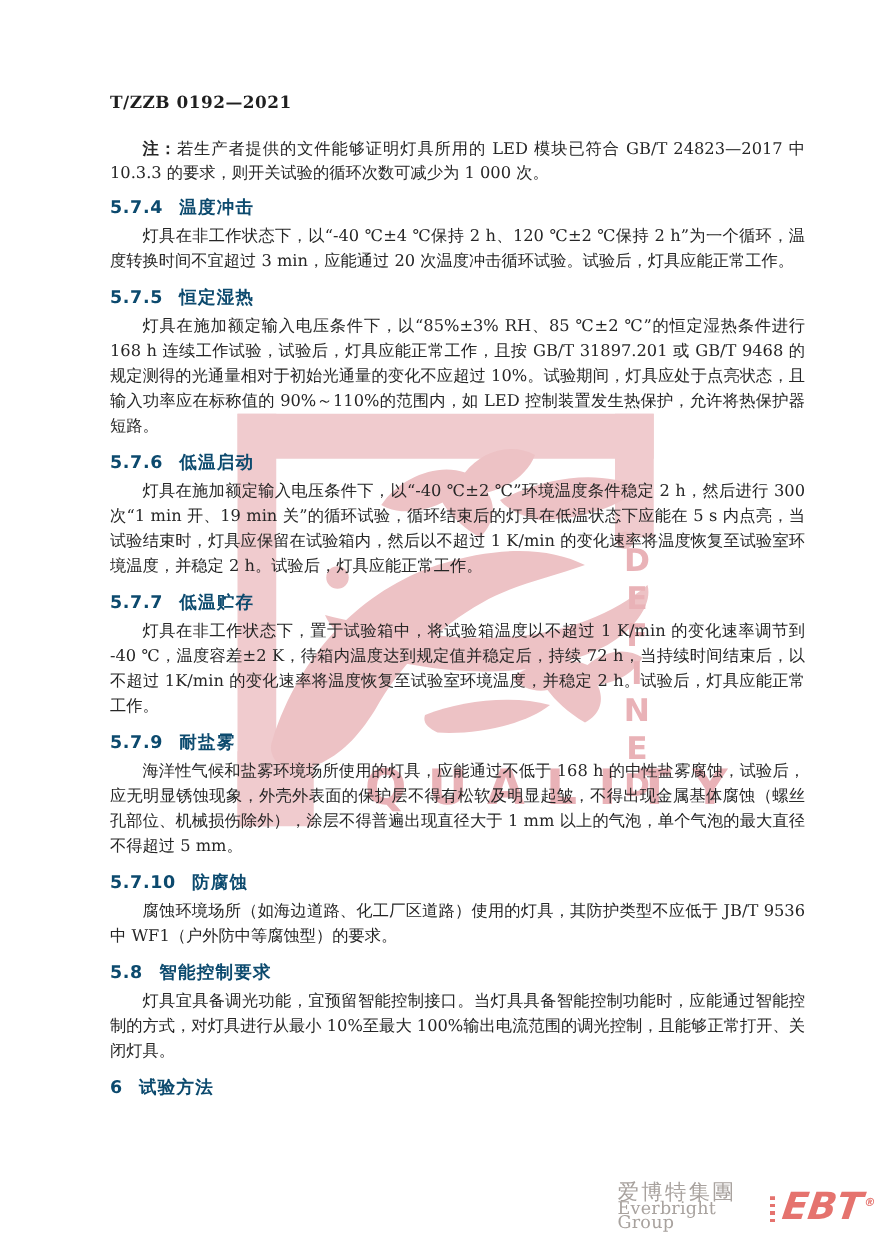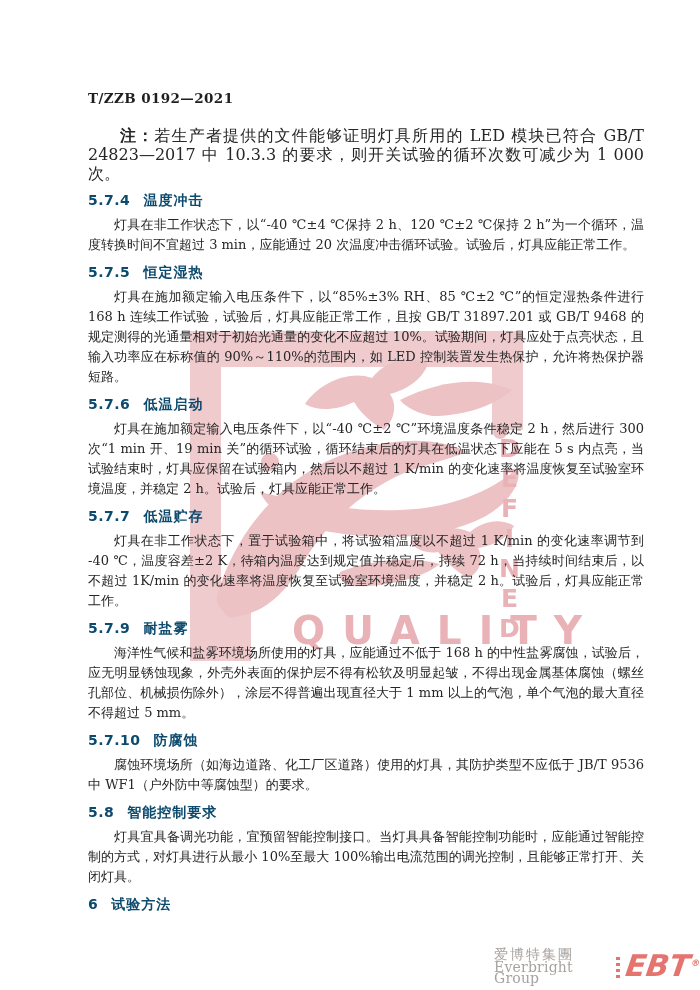--- a/index.html
+++ b/index.html
@@ -23,42 +23,42 @@
     font:bold 25px "DejaVu Sans","Liberation Sans",sans-serif;
     color:var(--watermark-letters,#e9b2b7); letter-spacing:1px;
   }
   .wm-horizontal {
     position:absolute; left:248px; top:608px;
     font:bold 39px "DejaVu Sans","Liberation Sans",sans-serif;
     color:var(--watermark-letters,#e9b2b7); letter-spacing:17px; white-space:nowrap;margin-left:44px;
   }
 
   
-  .content { position:relative; z-index:1; padding:74px 56px 0 88px;margin-top:16px; }
+  .content { position:relative; z-index:1; padding:74px 56px 0 88px; }
   .doc-code { font-size:13.5px; font-weight:600; letter-spacing:0.4px; color:#1f1f1f; }
   .note {
-    margin:20px 0 0 0; font-size:16px; line-height:19px;
+    margin:20px 0 0 0; font-size:13px; line-height:19px;
     text-indent:2em; text-align:justify;
   }
   .note b { font-weight:bold; }
   .section h3 {
     margin:9px 0 5px 0;
     font:bold 14px "DejaVu Sans","Liberation Sans",sans-serif;
     color:#0c4a6e; letter-spacing:0.5px;
   }
   .section h3 .sec-title { margin-left:13px; letter-spacing:1px; }
   .body-para {
     margin:0; font-size:13px; line-height:20px;
     text-indent:2em; text-align:justify;
   }
 
   
   .footer-logo { position:absolute; left:494px; top:947px; z-index:1; display:flex; align-items:center; }
   .fl-text { text-align:left; }
-  .fl-cn { font-size:14px; letter-spacing:2px; color:var(--footer-gray,#a8a29e); line-height:15px; }
+  .fl-cn { font-size:17px; letter-spacing:2px; color:var(--footer-gray,#a8a29e); line-height:15px; }
   .fl-en { font-size:14px; color:var(--footer-gray,#a8a29e); line-height:11px; letter-spacing:0.2px; }
   .fl-marks {
     width:4px; height:22px; margin:4px 6px 0 3px; align-self:center;
     background:repeating-linear-gradient(to bottom, var(--logo-red,#e5736e) 0 3px, transparent 3px 6px);
   }
   .fl-ebt {
     position:relative; font:italic 900 30px "DejaVu Sans","Liberation Sans",sans-serif;
     color:var(--logo-red,#e5736e); transform:skewX(-8deg); letter-spacing:0px; line-height:30px; padding-right:10px;
   }
   .fl-reg { position:absolute; top:-3px; right:0; font-size:9px; font-style:normal; font-weight:bold; }

